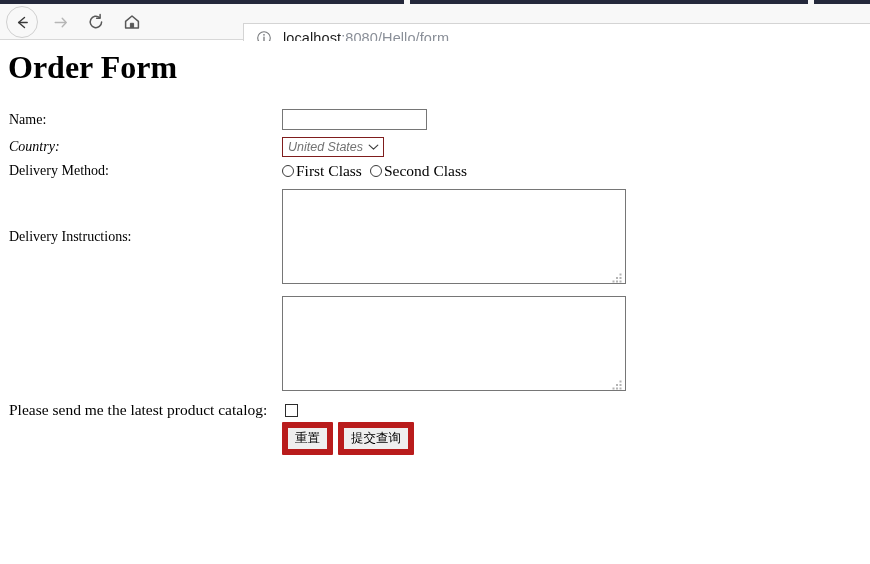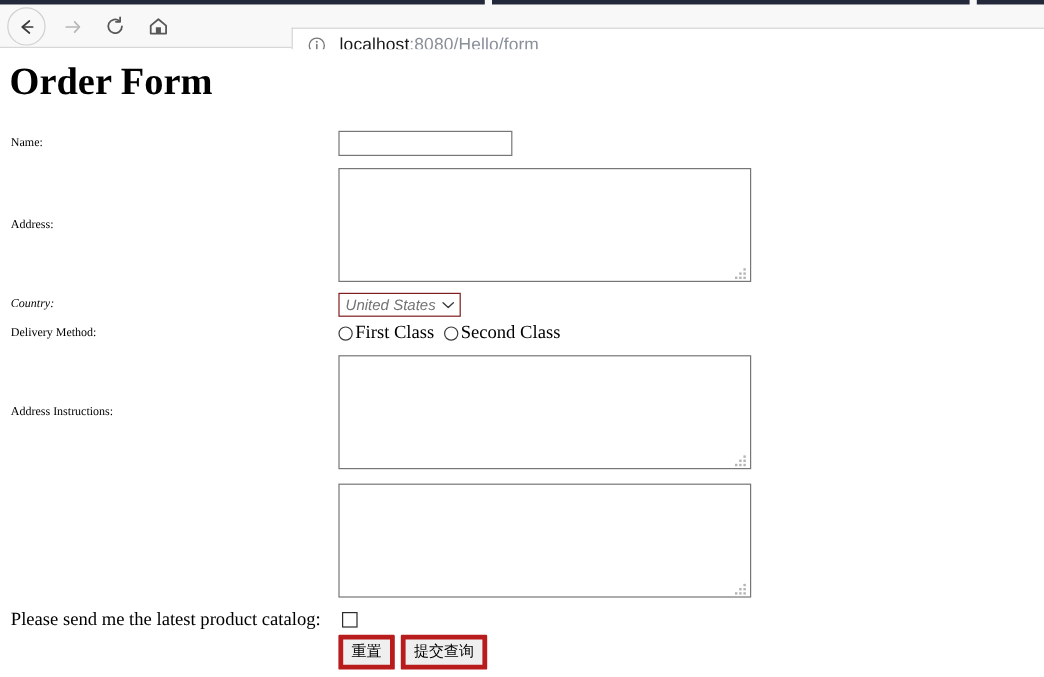--- a/index.html
+++ b/index.html
@@ -122,21 +122,21 @@
   }
   .form-table td {
     padding: 0;
     vertical-align: middle;
   }
   .label-cell {
     width: 282px;
     padding-left: 9px !important;
     box-sizing: border-box;
     font-family: "Liberation Serif", serif;
-    font-size: 10px;
+    font-size: 14px;
     line-height: 18px;
     color: #000;
     white-space: nowrap;
   }
   .field-cell {
     padding-left: 0 !important;
   }
 
   .row-name     td { height: 29px; }
   .row-address  td { height: 107px; }
@@ -246,21 +246,21 @@
   .btn-row {
     display: flex;
     align-items: center;
   }
   .form-btn {
     font-family: "Liberation Sans", sans-serif;
     font-size: 12.5px;
     line-height: 14px;
     color: #000000;
     background: #efefef;
-    border: 4px solid #b91c1c;
+    border: 6px solid #b91c1c;
     border-radius: 1px;
     padding: 3px 7px 4px 7px;
     cursor: default;
   }
   .form-btn + .form-btn { margin-left: 5px; }
 
   .label-catalog {
     font-family: "Liberation Serif", serif;
     font-size: 15.5px;
     white-space: nowrap;
@@ -334,107 +334,89 @@
   <table class="form-table">
     <tbody>
 
       <tr class="row-name">
         <td class="label-cell">Name:</td>
         <td class="field-cell">
           <input class="text-input" type="text" placeholder="" style="">
         </td>
       </tr>
 
-      <tr class="row-address">
-        <td class="label-cell">Address:</td>
+
+      <tr class="row-country">
+        <td class="label-cell">Country:</td>
+        <td class="field-cell">
+          <div class="select-box">
+            <span>United States</span>
+            <span class="chev">
+              <svg width="11" height="8" viewBox="0 0 11 8">
+                <path d="M1.2 2.2 L5.5 6.2 L9.8 2.2" fill="none" stroke="#3c3c3c" stroke-width="1.15" stroke-linecap="round" stroke-linejoin="round"></path>
+              </svg>
+            </span>
+          </div>
+        </td>
+      </tr>
+
+      <tr class="row-delivery">
+        <td class="label-cell">Delivery Method:</td>
+        <td class="field-cell">
+          <div class="radio-group">
+            <label class="radio-item">
+              <span class="radio-dot"></span>
+              <span>First Class</span>
+            </label>
+            <label class="radio-item">
+              <span class="radio-dot"></span>
+              <span>Second Class</span>
+            </label>
+          </div>
+        </td>
+      </tr>
+
+      <tr class="row-shipping">
+        <td class="label-cell">Delivery Instructions:</td>
         <td class="field-cell">
           <div class="textarea-box">
             <textarea placeholder="" style=""></textarea>
             <span class="resize-grip">
               <svg width="11" height="11" viewBox="0 0 11 11">
                 <rect x="7.5" y="0.5" width="2" height="2" fill="#b4b4b4"></rect>
                 <rect x="7.5" y="4" width="2" height="2" fill="#b4b4b4"></rect>
                 <rect x="4" y="4" width="2" height="2" fill="#b4b4b4"></rect>
                 <rect x="7.5" y="7.5" width="2" height="2" fill="#b4b4b4"></rect>
                 <rect x="4" y="7.5" width="2" height="2" fill="#b4b4b4"></rect>
                 <rect x="0.5" y="7.5" width="2" height="2" fill="#b4b4b4"></rect>
               </svg>
             </span>
           </div>
         </td>
       </tr>
 
-      <tr class="row-country">
-        <td class="label-cell">Country:</td>
-        <td class="field-cell">
-          <div class="select-box">
-            <span>United States</span>
-            <span class="chev">
-              <svg width="11" height="8" viewBox="0 0 11 8">
-                <path d="M1.2 2.2 L5.5 6.2 L9.8 2.2" fill="none" stroke="#3c3c3c" stroke-width="1.15" stroke-linecap="round" stroke-linejoin="round"></path>
-              </svg>
-            </span>
-          </div>
-        </td>
-      </tr>
-
-      <tr class="row-delivery">
-        <td class="label-cell">Delivery Method:</td>
-        <td class="field-cell">
-          <div class="radio-group">
-            <label class="radio-item">
-              <span class="radio-dot"></span>
-              <span>First Class</span>
-            </label>
-            <label class="radio-item">
-              <span class="radio-dot"></span>
-              <span>Second Class</span>
-            </label>
-          </div>
-        </td>
-      </tr>
-
-      <tr class="row-shipping">
-        <td class="label-cell">Address Instructions:</td>
+      <tr class="row-extra">
+        <td class="label-cell"></td>
         <td class="field-cell">
           <div class="textarea-box">
             <textarea placeholder="" style=""></textarea>
             <span class="resize-grip">
               <svg width="11" height="11" viewBox="0 0 11 11">
                 <rect x="7.5" y="0.5" width="2" height="2" fill="#b4b4b4"></rect>
                 <rect x="7.5" y="4" width="2" height="2" fill="#b4b4b4"></rect>
                 <rect x="4" y="4" width="2" height="2" fill="#b4b4b4"></rect>
                 <rect x="7.5" y="7.5" width="2" height="2" fill="#b4b4b4"></rect>
                 <rect x="4" y="7.5" width="2" height="2" fill="#b4b4b4"></rect>
                 <rect x="0.5" y="7.5" width="2" height="2" fill="#b4b4b4"></rect>
               </svg>
             </span>
           </div>
         </td>
       </tr>
 
-      <tr class="row-extra">
-        <td class="label-cell"></td>
-        <td class="field-cell">
-          <div class="textarea-box">
-            <textarea placeholder="" style=""></textarea>
-            <span class="resize-grip">
-              <svg width="11" height="11" viewBox="0 0 11 11">
-                <rect x="7.5" y="0.5" width="2" height="2" fill="#b4b4b4"></rect>
-                <rect x="7.5" y="4" width="2" height="2" fill="#b4b4b4"></rect>
-                <rect x="4" y="4" width="2" height="2" fill="#b4b4b4"></rect>
-                <rect x="7.5" y="7.5" width="2" height="2" fill="#b4b4b4"></rect>
-                <rect x="4" y="7.5" width="2" height="2" fill="#b4b4b4"></rect>
-                <rect x="0.5" y="7.5" width="2" height="2" fill="#b4b4b4"></rect>
-              </svg>
-            </span>
-          </div>
-        </td>
-      </tr>
-
       <tr class="row-catalog">
         <td class="label-cell label-catalog">Please send me the latest product catalog:</td>
         <td class="field-cell">
           <span class="checkbox-sq"></span>
         </td>
       </tr>
 
       <tr class="row-buttons">
         <td class="label-cell"></td>
         <td class="field-cell">

